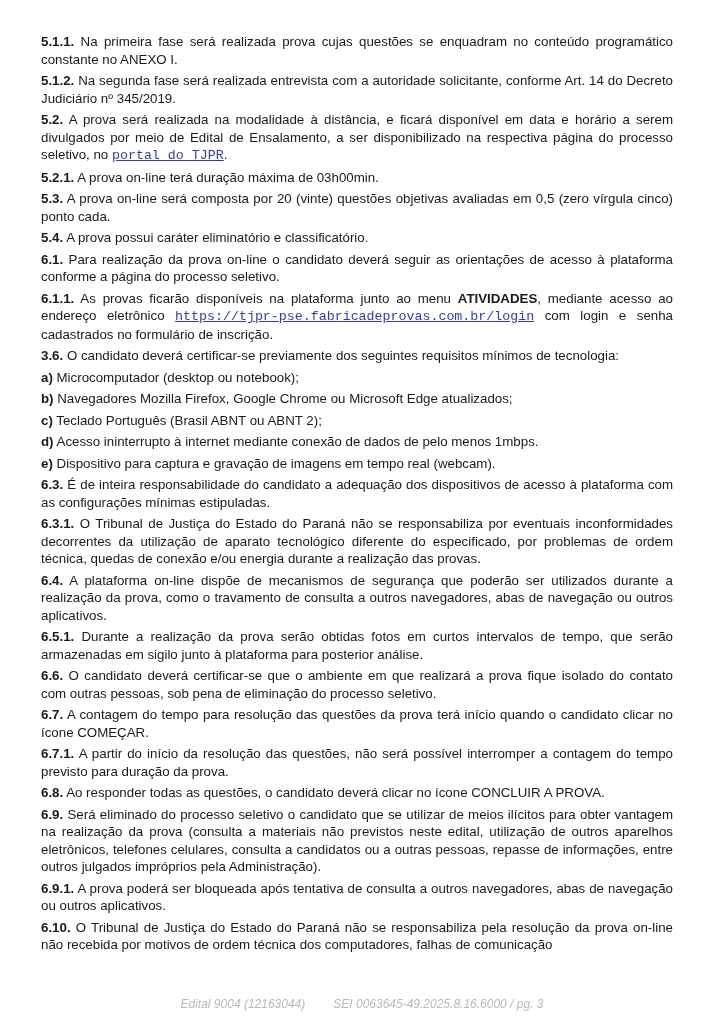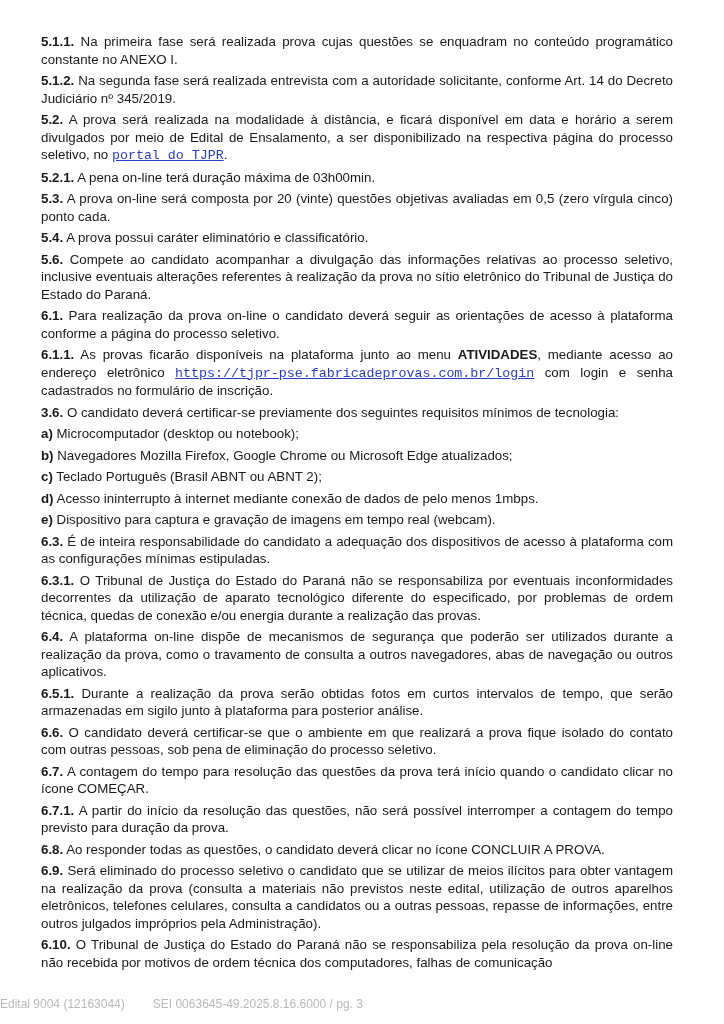--- a/index.html
+++ b/index.html
@@ -36,54 +36,55 @@
     text-decoration:underline;
     cursor:pointer;
     font-family:Liberation Mono, monospace;
   }
   .footer{
     position:absolute;
     top:997px;
     left:0;
     width:100%;
     display:flex;
-    justify-content:flex-start;
+    justify-content:center;
     gap:28px;
     font-size:12px;
     color:var(--footer);
+    font-style:italic;
   }
 </style>
 </head>
 <body>
 
 <div class="page">
   <div class="content">
       <p class="para"><span class="b">5.1.1.</span><span> Na primeira fase será realizada prova cujas questões se enquadram no conteúdo programático constante no ANEXO I.</span></p>
       <p class="para"><span class="b">5.1.2.</span><span> Na segunda fase será realizada entrevista com a autoridade solicitante, conforme Art. 14 do Decreto Judiciário nº 345/2019.</span></p>
       <p class="para"><span class="b">5.2.</span><span> A prova será realizada na modalidade à distância, e ficará disponível em data e horário a serem divulgados por meio de Edital de Ensalamento, a ser disponibilizado na respectiva página do processo seletivo, no </span><a href="#">portal do TJPR</a><span>.</span></p>
-      <p class="para"><span class="b">5.2.1.</span><span> A pena on-line terá duração máxima de 03h00min.</span></p>
+      <p class="para"><span class="b">5.2.1.</span><span> A prova on-line terá duração máxima de 03h00min.</span></p>
       <p class="para"><span class="b">5.3.</span><span> A prova on-line será composta por 20 (vinte) questões objetivas avaliadas em 0,5 (zero vírgula cinco) ponto cada.</span></p>
       <p class="para"><span class="b">5.4.</span><span> A prova possui caráter eliminatório e classificatório.</span></p>
-      <p class="para"><span class="b">5.6.</span><span> Compete ao candidato acompanhar a divulgação das informações relativas ao processo seletivo, inclusive eventuais alterações referentes à realização da prova no sítio eletrônico do Tribunal de Justiça do Estado do Paraná.</span></p>
       <p class="para"><span class="b">6.1.</span><span> Para realização da prova on-line o candidato deverá seguir as orientações de acesso à plataforma conforme a página do processo seletivo.</span></p>
       <p class="para"><span class="b">6.1.1.</span><span> As provas ficarão disponíveis na plataforma junto ao menu </span><span class="b">ATIVIDADES</span><span>, mediante acesso ao endereço eletrônico </span><a href="#">https://tjpr-pse.fabricadeprovas.com.br/login</a><span> com login e senha cadastrados no formulário de inscrição.</span></p>
       <p class="para"><span class="b">3.6.</span><span> O candidato deverá certificar-se previamente dos seguintes requisitos mínimos de tecnologia:</span></p>
       <p class="para"><span class="b">a)</span><span> Microcomputador (desktop ou notebook);</span></p>
       <p class="para"><span class="b">b)</span><span> Navegadores Mozilla Firefox, Google Chrome ou Microsoft Edge atualizados;</span></p>
       <p class="para"><span class="b">c)</span><span> Teclado Português (Brasil ABNT ou ABNT 2);</span></p>
       <p class="para"><span class="b">d)</span><span> Acesso ininterrupto à internet mediante conexão de dados de pelo menos 1mbps.</span></p>
       <p class="para"><span class="b">e)</span><span> Dispositivo para captura e gravação de imagens em tempo real (webcam).</span></p>
       <p class="para"><span class="b">6.3.</span><span> É de inteira responsabilidade do candidato a adequação dos dispositivos de acesso à plataforma com as configurações mínimas estipuladas.</span></p>
       <p class="para"><span class="b">6.3.1.</span><span> O Tribunal de Justiça do Estado do Paraná não se responsabiliza por eventuais inconformidades decorrentes da utilização de aparato tecnológico diferente do especificado, por problemas de ordem técnica, quedas de conexão e/ou energia durante a realização das provas.</span></p>
       <p class="para"><span class="b">6.4.</span><span> A plataforma on-line dispõe de mecanismos de segurança que poderão ser utilizados durante a realização da prova, como o travamento de consulta a outros navegadores, abas de navegação ou outros aplicativos.</span></p>
       <p class="para"><span class="b">6.5.1.</span><span> Durante a realização da prova serão obtidas fotos em curtos intervalos de tempo, que serão armazenadas em sigilo junto à plataforma para posterior análise.</span></p>
       <p class="para"><span class="b">6.6.</span><span> O candidato deverá certificar-se que o ambiente em que realizará a prova fique isolado do contato com outras pessoas, sob pena de eliminação do processo seletivo.</span></p>
       <p class="para"><span class="b">6.7.</span><span> A contagem do tempo para resolução das questões da prova terá início quando o candidato clicar no ícone COMEÇAR.</span></p>
       <p class="para"><span class="b">6.7.1.</span><span> A partir do início da resolução das questões, não será possível interromper a contagem do tempo previsto para duração da prova.</span></p>
       <p class="para"><span class="b">6.8.</span><span> Ao responder todas as questões, o candidato deverá clicar no ícone CONCLUIR A PROVA.</span></p>
       <p class="para"><span class="b">6.9.</span><span> Será eliminado do processo seletivo o candidato que se utilizar de meios ilícitos para obter vantagem na realização da prova (consulta a materiais não previstos neste edital, utilização de outros aparelhos eletrônicos, telefones celulares, consulta a candidatos ou a outras pessoas, repasse de informações, entre outros julgados impróprios pela Administração).</span></p>
+      <p class="para"><span class="b">6.9.1.</span><span> A prova poderá ser bloqueada após tentativa de consulta a outros navegadores, abas de navegação ou outros aplicativos.</span></p>
       <p class="para"><span class="b">6.10.</span><span> O Tribunal de Justiça do Estado do Paraná não se responsabiliza pela resolução da prova on-line não recebida por motivos de ordem técnica dos computadores, falhas de comunicação</span></p>
     </div>
   <div class="footer">
     <span>Edital 9004 (12163044)</span>
     <span>SEI 0063645-49.2025.8.16.6000 / pg. 3</span>
   </div>
 </div>
 
 </body></html>

